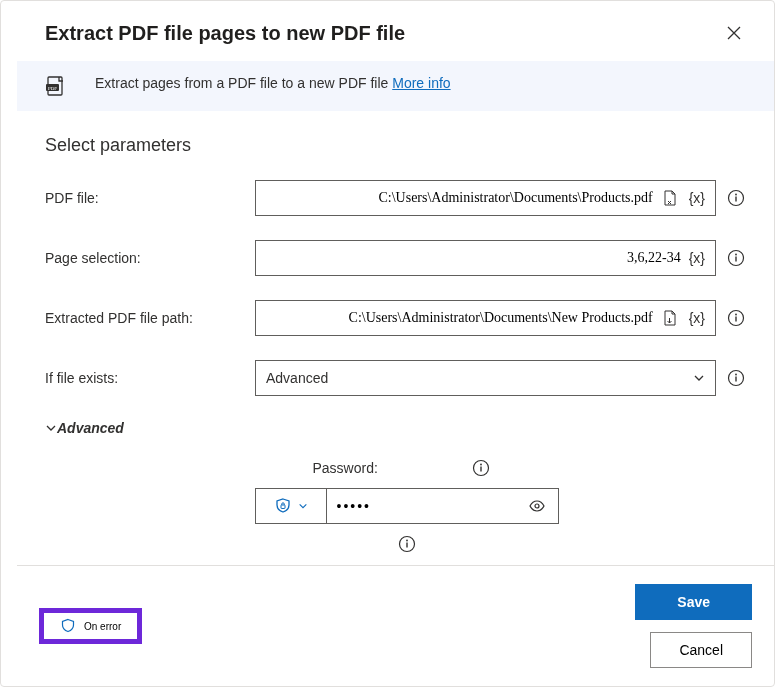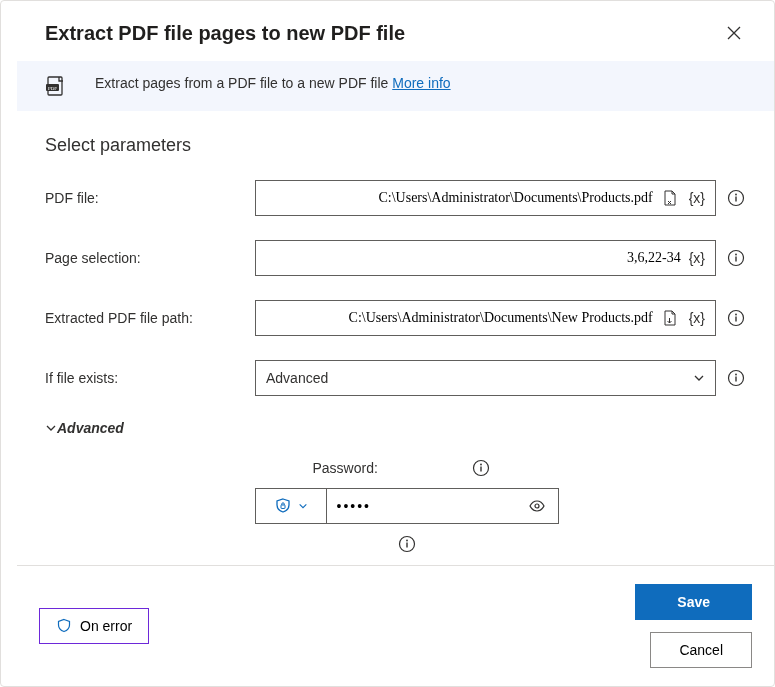--- a/index.html
+++ b/index.html
@@ -175,29 +175,29 @@
       font-size: 13px;
     }
     .footer {
       border-top: 1px solid #e1dfdd;
       padding: 18px 22px;
       display: flex;
       align-items: center;
       justify-content: space-between;
     }
     .on-error-btn {
-      border: 1px solid #6d28d9;
+      border: 5px solid #6d28d9;
       background: #fff;
       height: 36px;
       padding: 0 16px;
       display: flex;
       align-items: center;
       gap: 8px;
       cursor: pointer;
-      font-family: inherit; font-size: 14px;
+      font-family: inherit; font-size: 10px;
     }
     .footer-right { display: flex; gap: 12px; flex-direction: column; }
     .primary-btn {
       background: #0f6cbd;
       color: #fff;
       border: none;
       height: 36px;
       padding: 0 36px;
       font-weight: 600;
       cursor: pointer;

